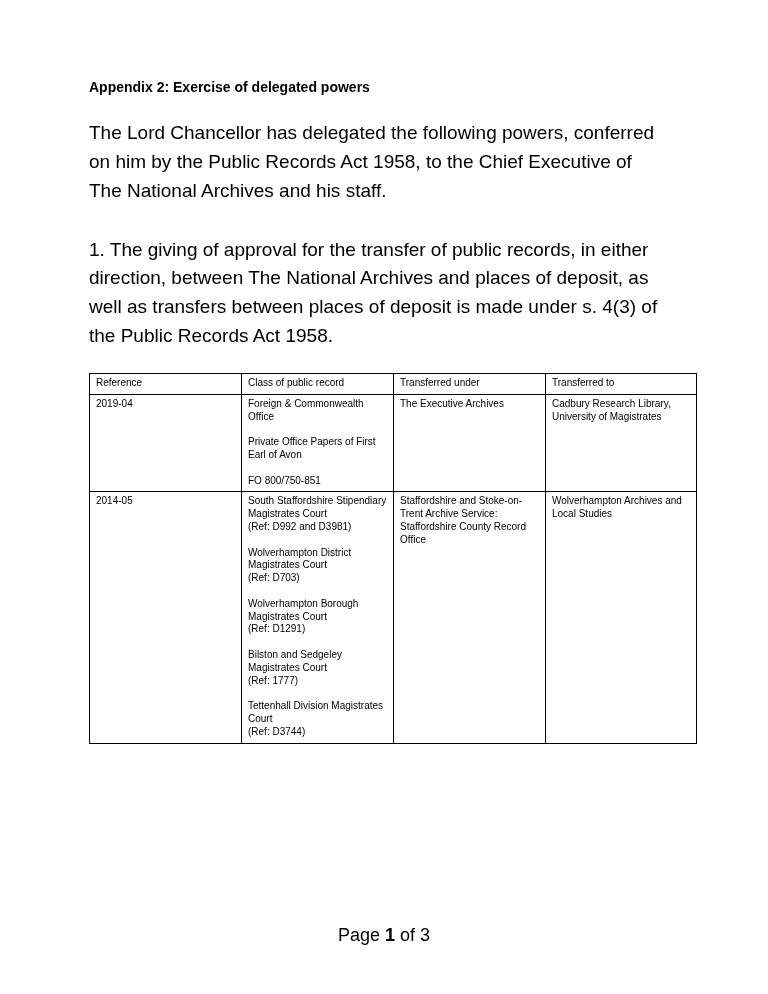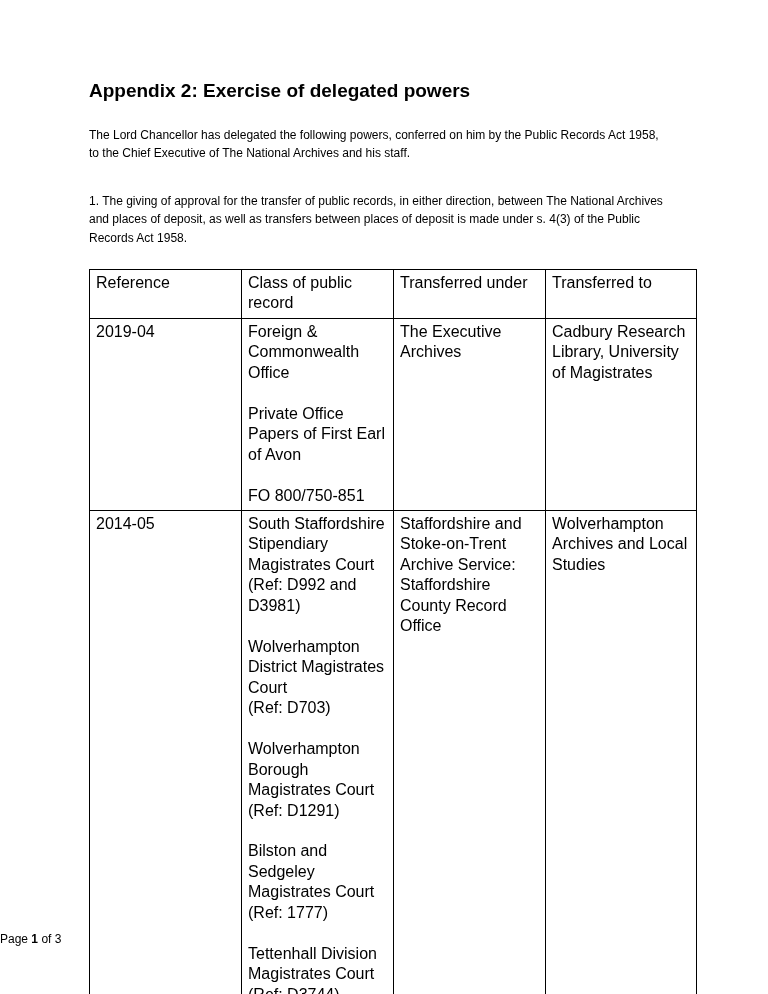--- a/index.html
+++ b/index.html
@@ -16,63 +16,64 @@
     overflow: hidden;
   }
   .page {
     width: 768px;
     height: 994px;
     box-sizing: border-box;
     padding: 78px 72px 0 89px;
     position: relative;
   }
   .doc-title {
-    font-size: 19px;
+    font-size: 14px;
     font-weight: bold;
     line-height: 1.35;
     margin: 0 0 22px 0;
   }
   .para {
-    font-size: 12px;
+    font-size: 19px;
     line-height: 1.52;
     margin: 0 0 22px 0;
     max-width: 580px;
   }
   .para.spaced {
     margin-top: 30px;
     margin-bottom: 22px;
   }
   table.records {
     border-collapse: collapse;
     width: 607px;
     table-layout: fixed;
     margin-top: 4px;
   }
   table.records td, table.records th {
     border: 1px solid #000000;
     vertical-align: top;
     padding: 3px 6px 4px 6px;
-    font-size: 16px;
+    font-size: 10px;
     line-height: 1.28;
     text-align: left;
     font-weight: normal;
   }
   table.records col.c1 { width: 152px; }
   table.records col.c2 { width: 152px; }
   table.records col.c3 { width: 152px; }
   table.records col.c4 { width: 151px; }
   .cellblock {
     white-space: pre-wrap;
   }
   .footer {
     position: absolute;
     left: 0;
     right: 0;
     bottom: 48px;
-    font-size: 12px;
+    text-align: center;
+    font-size: 18px;
   }
   .footer .pagenum {
     font-weight: bold;
   }
 </style>
 </head>
 <body>
 
 <div class="page">
 

